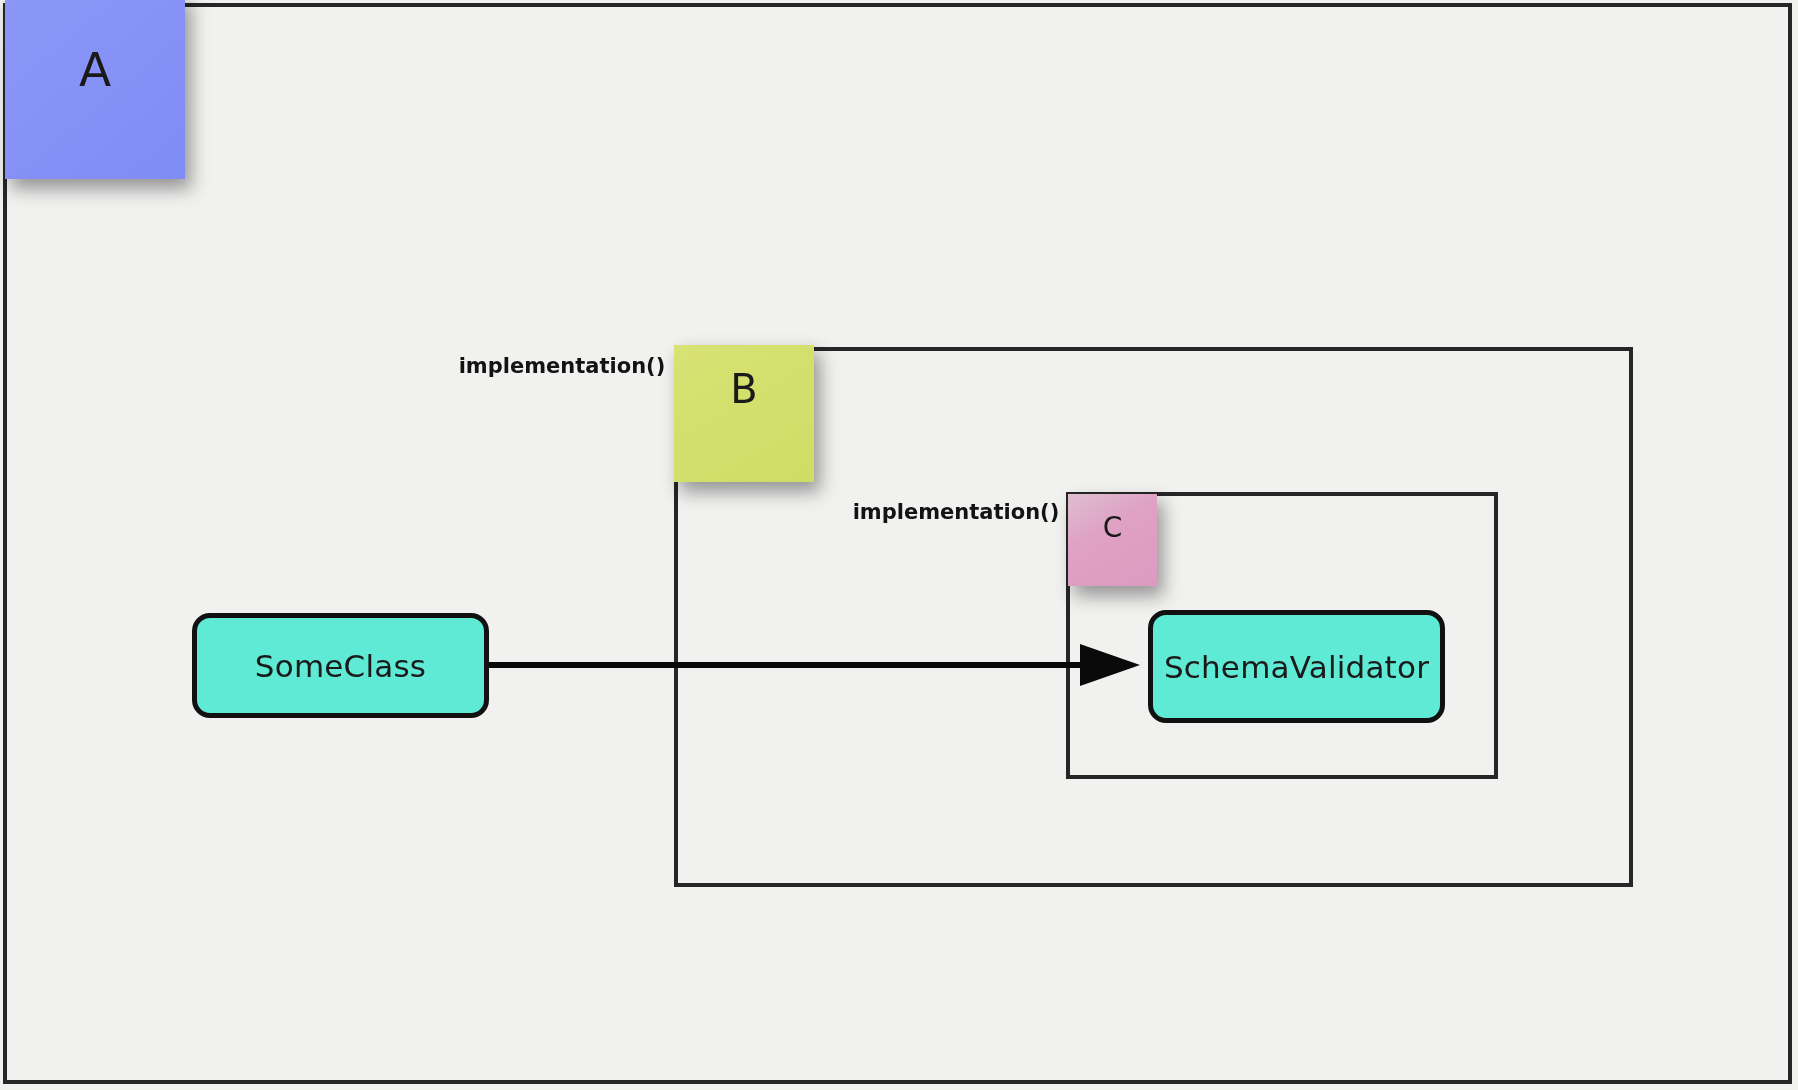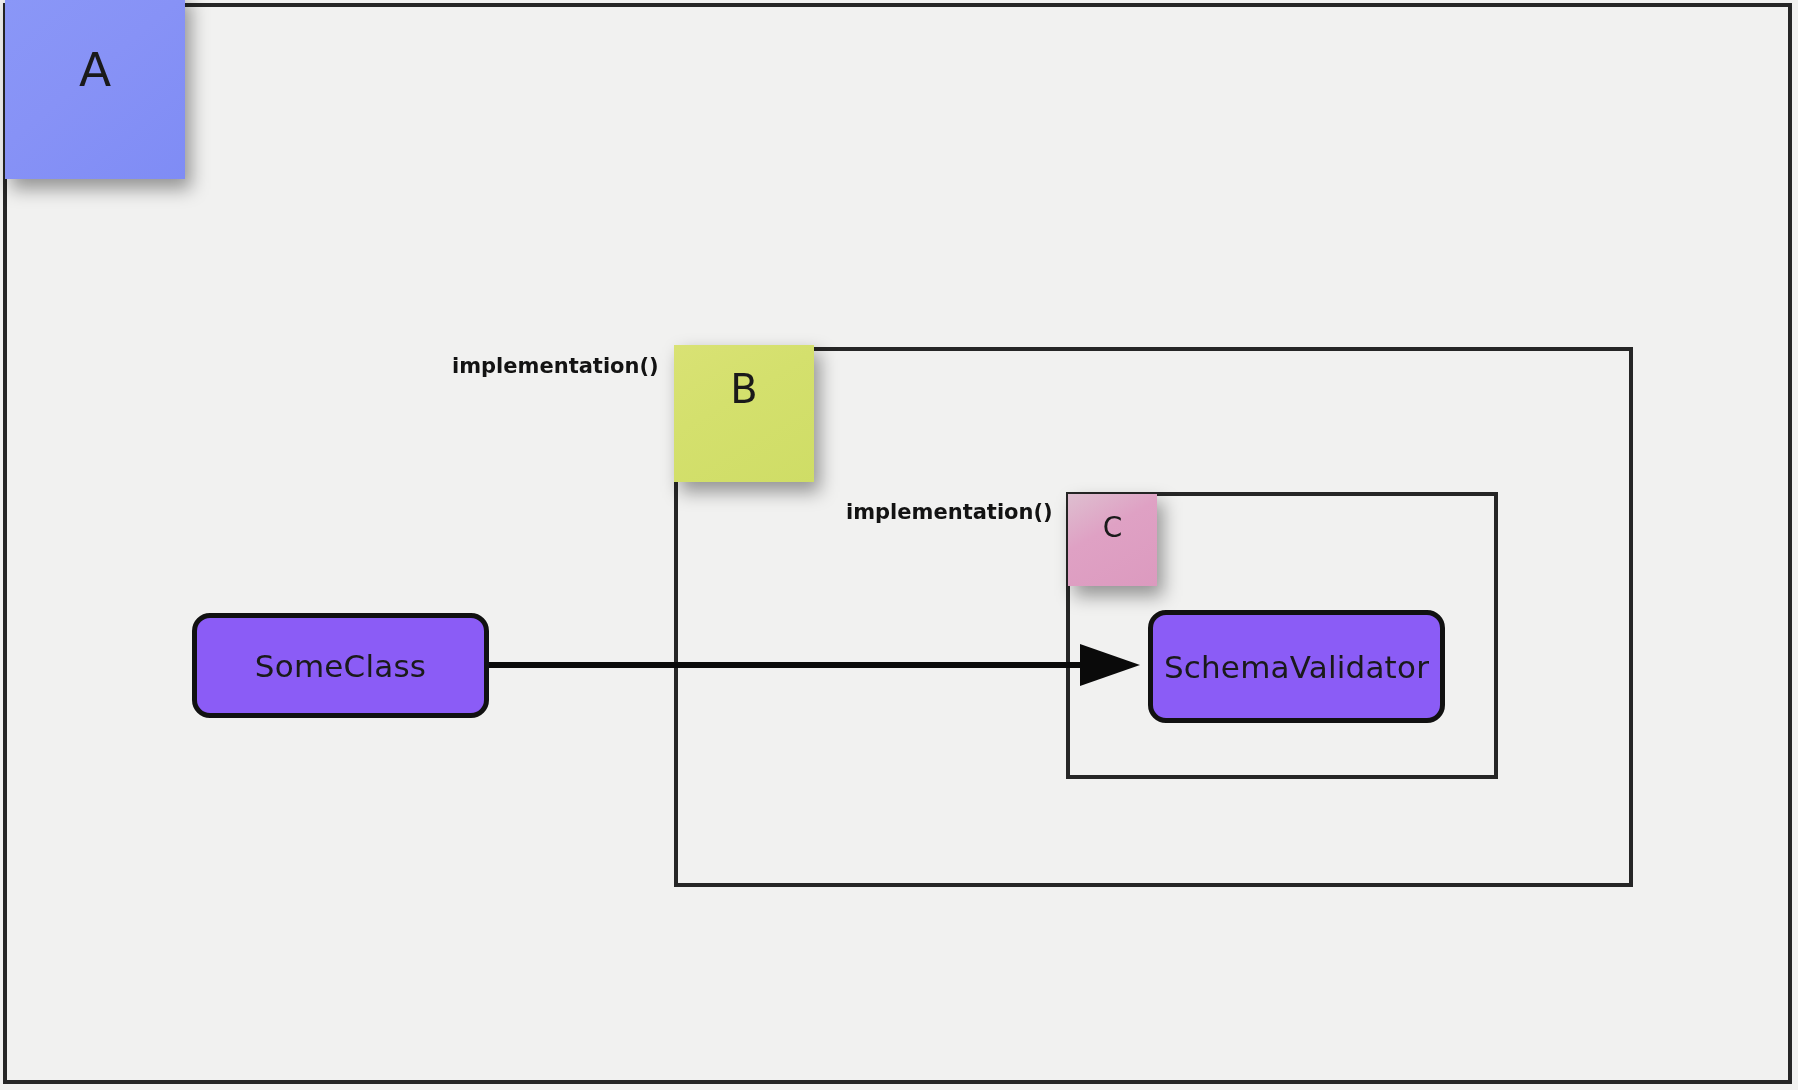--- a/index.html
+++ b/index.html
@@ -57,21 +57,21 @@
     left: 480px;
     top: 630px;
     width: 660px;
     height: 60px;
     overflow: visible;
   }
 
   
   .class-node {
     position: absolute;
-    background: #8b5cf6;
+    background: #5eead4;
     border: 5px solid #111111;
     border-radius: 18px;
     box-sizing: border-box;
     display: flex;
     align-items: center;
     justify-content: center;
     color: #1a1a1a;
     font-size: 31px;
     font-family: "DejaVu Sans", "Liberation Sans", sans-serif;
     letter-spacing: 0.2px;
@@ -168,21 +168,21 @@
   }
 
   
   .edge-label {
     position: absolute;
     font-family: "DejaVu Sans", "Liberation Sans", sans-serif;
     font-weight: bold;
     font-size: 21px;
     color: #131313;
     white-space: nowrap;
-    text-align: left;
+    text-align: center;
   }
   #label-implementation-b {
     left: 452px;
     top: 354px;
     width: 220px;
   }
   #label-implementation-c {
     left: 846px;
     top: 500px;
     width: 220px;

